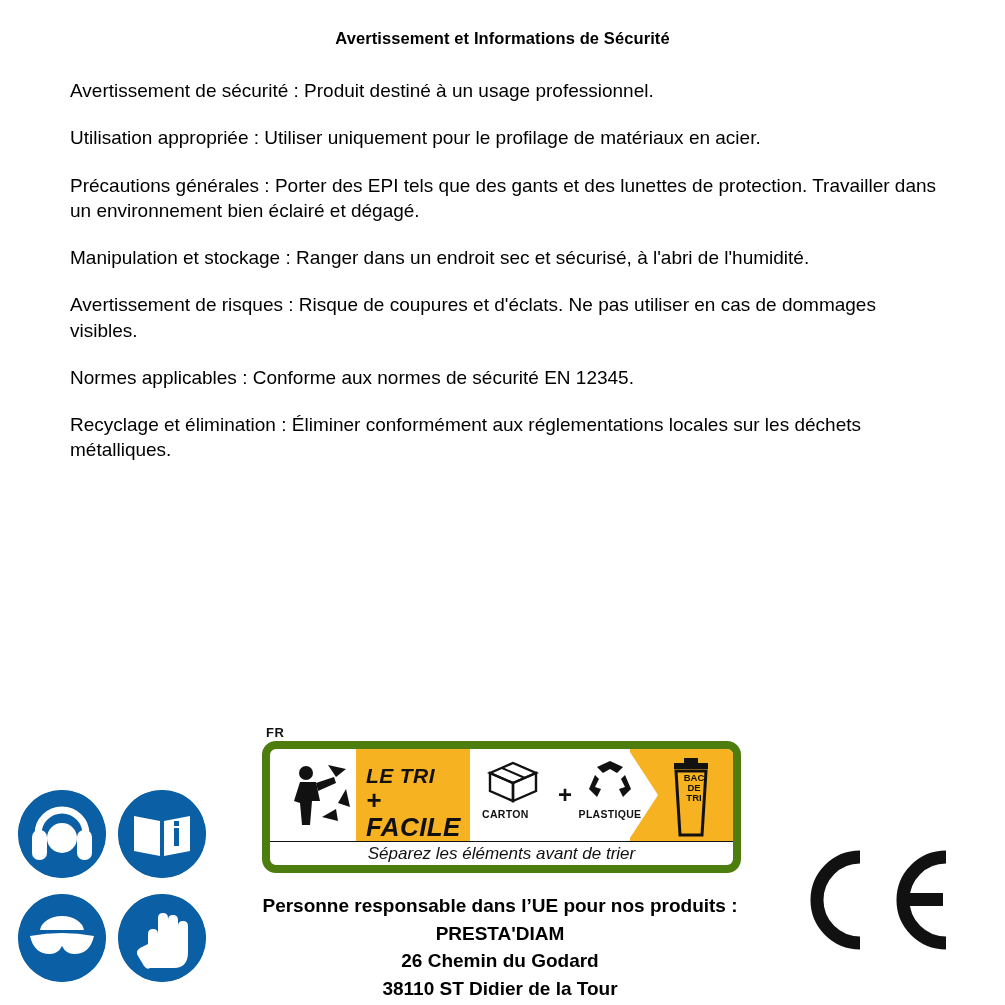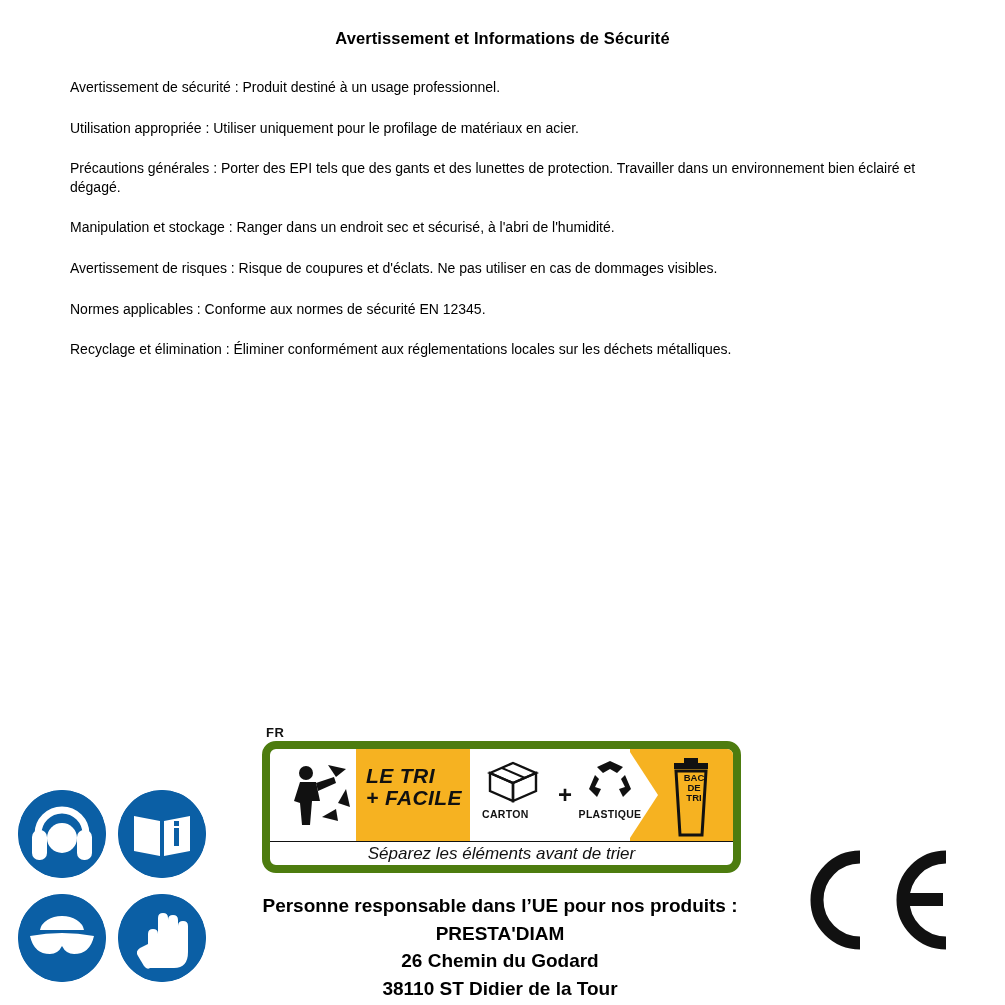--- a/index.html
+++ b/index.html
@@ -31,21 +31,21 @@
     font-weight: bold;
     letter-spacing: 0.1px;
   }
   .body-block {
     position: absolute;
     top: 78px;
     left: 70px;
     width: 874px;
   }
   .para {
-    font-size: 14px;
+    font-size: 19px;
     line-height: 1.33;
     margin: 0 0 22px 0;
     color: #000;
   }
   .para:last-child { margin-bottom: 0; }
 
   
   .picto-grid {
     position: absolute;
     left: 18px;
@@ -132,21 +132,21 @@
     position: absolute;
     left: 96px;
     top: 16px;
     width: 104px;
     color: #111;
     font-weight: bold;
     font-style: italic;
     line-height: 1.05;
   }
   .tri-text .l1 { font-size: 21px; letter-spacing: 0.4px; }
-  .tri-text .l2 { font-size: 21px; letter-spacing: 0.4px; }
+  .tri-text .l2 { font-size: 26px; letter-spacing: 0.4px; }
   .carton-wrap {
     position: absolute;
     left: 212px;
     top: 8px;
     width: 78px;
     text-align: left;
   }
   .plastique-wrap {
     position: absolute;
     left: 300px;

